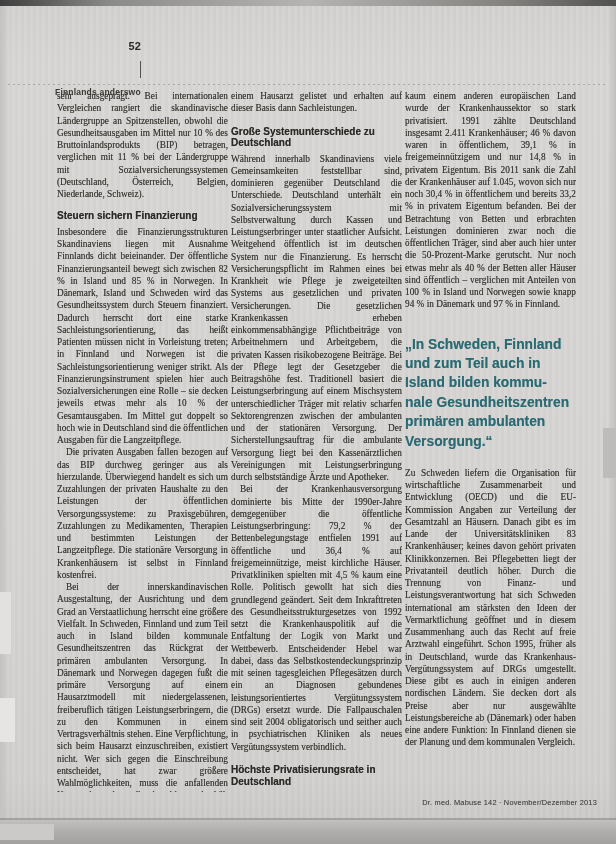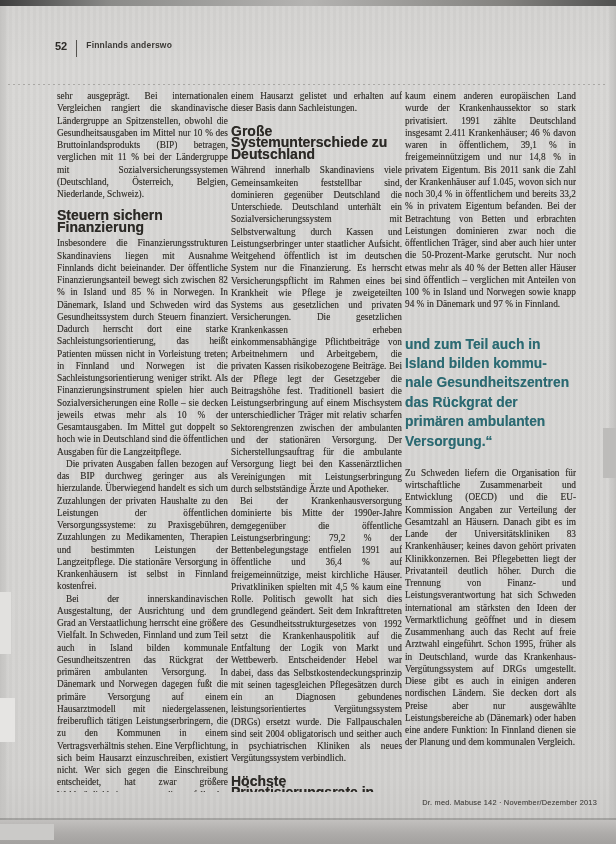--- a/index.html
+++ b/index.html
@@ -19,37 +19,37 @@
     background:linear-gradient(180deg,#c2c0be 0%,#aeacaa 55%,#a3a19f 100%);}
   .band-bottom-line{position:absolute;left:0;top:818px;width:616px;height:2px;background:rgba(90,88,85,.35);}
   .noise-line{position:absolute;left:8px;top:84px;width:600px;height:1px;opacity:.55;
     background:repeating-linear-gradient(90deg,#86847f 0 2px,rgba(0,0,0,0) 2px 5px);}
   .patch{position:absolute;}
   .p1{left:0;top:592px;width:11px;height:62px;background:#e2e1df;}
   .p2{left:0;top:698px;width:15px;height:44px;background:#e6e5e3;}
   .p3{right:0;top:428px;width:13px;height:50px;background:#bdbcba;}
   .p4{left:0;top:824px;width:54px;height:16px;background:#cbcac8;}
 
-  .hdr{position:absolute;left:55px;top:40px;display:flex;align-items:flex-start;gap:9px;
-    font-family:"Liberation Sans", sans-serif;}
+  .hdr{position:absolute;left:55px;top:40px;display:flex;align-items:flex-end;gap:9px;
+    font-family:"Liberation Sans", sans-serif;flex-direction:column;}
   .hdr .num{font-weight:bold;font-size:11px;color:#2c2a27;}
   .hdr .rule{width:1px;height:17px;background:#55534f;}
   .hdr .sec{font-weight:bold;font-size:8.5px;color:#3a3834;letter-spacing:.2px;}
 
   .cols{position:absolute;left:57px;top:90px;width:541px;height:702px;display:flex;gap:3px;}
   .col{width:171px;height:702px;overflow:hidden;}
   .col p{
     margin:0;font-size:9.3px;line-height:12.25px;text-align:justify;
     hyphens:auto;-webkit-hyphens:auto;color:#3b3833;
     text-shadow:0 0 .5px rgba(55,52,48,.65);
   }
   .col p.ind{text-indent:9px;}
   .col h3{
     margin:11px 0 4px 0;font-family:"Liberation Sans", sans-serif;
-    font-size:14px;line-height:11.6px;font-weight:bold;color:#2b2925;
+    font-size:10px;line-height:11.6px;font-weight:bold;color:#2b2925;
     text-shadow:0 0 .4px rgba(40,38,35,.6);
   }
   .col h3.first{margin-top:10px;}
   .quote{margin:24px 0 16px 0;font-family:"Liberation Sans", sans-serif;font-weight:bold;
     font-size:13.8px;line-height:19.4px;color:#2b6a72;text-shadow:0 0 .5px rgba(43,106,114,.55);}
   .ftr{position:absolute;right:19px;top:798px;font-family:"Liberation Sans", sans-serif;
     font-size:7.4px;color:#4c4a46;letter-spacing:.2px;text-shadow:0 0 .4px rgba(70,68,64,.5);}
 </style>
 </head>
 <body>
@@ -88,24 +88,24 @@
       <h3>Große Systemunterschiede zu Deutschland</h3>
       <p>Während innerhalb Skandinaviens viele Gemeinsamkeiten feststellbar sind, dominieren gegenüber Deutschland die Unterschiede. Deutschland unterhält ein Sozialversicherungssystem mit Selbstverwaltung durch Kassen und Leistungserbringer unter staatlicher Aufsicht. Weitgehend öffentlich ist im deutschen System nur die Finanzierung. Es herrscht Versicherungspflicht im Rahmen eines bei Krankheit wie Pflege je zweigeteilten Systems aus gesetzlichen und privaten Versicherungen. Die gesetzlichen Krankenkassen erheben einkommensabhängige Pflichtbeiträge von Arbeitnehmern und Arbeitgebern, die privaten Kassen risikobezogene Beiträge. Bei der Pflege legt der Gesetzgeber die Beitragshöhe fest. Traditionell basiert die Leistungserbringung auf einem Mischsystem unterschiedlicher Träger mit relativ scharfen Sektorengrenzen zwischen der ambulanten und der stationären Versorgung. Der Sicherstellungsauftrag für die ambulante Versorgung liegt bei den Kassenärztlichen Vereinigungen mit Leistungserbringung durch selbstständige Ärzte und Apotheker.</p>
       <p class="ind">Bei der Krankenhausversorgung dominierte bis Mitte der 1990er-Jahre demgegenüber die öffentliche Leistungserbringung: 79,2 % der Bettenbelegungstage entfielen 1991 auf öffentliche und 36,4 % auf freigemeinnützige, meist kirchliche Häuser. Privatkliniken spielten mit 4,5 % kaum eine Rolle. Politisch gewollt hat sich dies grundlegend geändert. Seit dem Inkrafttreten des Gesundheitsstrukturgesetzes von 1992 setzt die Krankenhauspolitik auf die Entfaltung der Logik von Markt und Wettbewerb. Entscheidender Hebel war dabei, dass das Selbstkostendeckungsprinzip mit seinen tagesgleichen Pflegesätzen durch ein an Diagnosen gebundenes leistungsorientiertes Vergütungssystem (DRGs) ersetzt wurde. Die Fallpauschalen sind seit 2004 obligatorisch und seither auch in psychiatrischen Kliniken als neues Vergütungssystem verbindlich.</p>
       <h3>Höchste Privatisierungsrate in Deutschland</h3>
       <p>Unter dem neuen Steuerungsregime verbuchen die kommunalen Krankenhäuser erhebliche Terrainverluste. In</p>
     </div>
 
     <div class="col">
       <p>kaum einem anderen europäischen Land wurde der Krankenhaussektor so stark privatisiert. 1991 zählte Deutschland insgesamt 2.411 Krankenhäuser; 46 % davon waren in öffentlichem, 39,1 % in freigemeinnützigem und nur 14,8 % in privatem Eigentum. Bis 2011 sank die Zahl der Krankenhäuser auf 1.045, wovon sich nur noch 30,4 % in öffentlichem und bereits 33,2 % in privatem Eigentum befanden. Bei der Betrachtung von Betten und erbrachten Leistungen dominieren zwar noch die öffentlichen Träger, sind aber auch hier unter die 50-Prozent-Marke gerutscht. Nur noch etwas mehr als 40 % der Betten aller Häuser sind öffentlich – verglichen mit Anteilen von 100 % in Island und Norwegen sowie knapp 94 % in Dänemark und 97 % in Finnland.</p>
       <div class="quote">
+        <div>„In Schweden, Finnland</div>
         <div>und zum Teil auch in</div>
         <div>Island bilden kommu-</div>
         <div>nale Gesundheitszentren</div>
-        <div>das Rückgrat der</div>
         <div>primären ambulanten</div>
         <div>Versorgung.“</div>
       </div>
       <p>Zu Schweden liefern die Organisation für wirtschaftliche Zusammenarbeit und Entwicklung (OECD) und die EU-Kommission Angaben zur Verteilung der Gesamtzahl an Häusern. Danach gibt es im Lande der Universitätskliniken 83 Krankenhäuser; keines davon gehört privaten Klinikkonzernen. Bei Pflegebetten liegt der Privatanteil deutlich höher. Durch die Trennung von Finanz- und Leistungsverantwortung hat sich Schweden international am stärksten den Ideen der Vermarktlichung geöffnet und in diesem Zusammenhang auch das Recht auf freie Arztwahl eingeführt. Schon 1995, früher als in Deutschland, wurde das Krankenhaus-Vergütungssystem auf DRGs umgestellt. Diese gibt es auch in einigen anderen nordischen Ländern. Sie decken dort als Preise aber nur ausgewählte Leistungsbereiche ab (Dänemark) oder haben eine andere Funktion: In Finnland dienen sie der Planung und dem kommunalen Vergleich.</p>
     </div>
 
   </div>
 
   <div class="ftr">Dr. med. Mabuse 142 · November/Dezember 2013</div>
 

